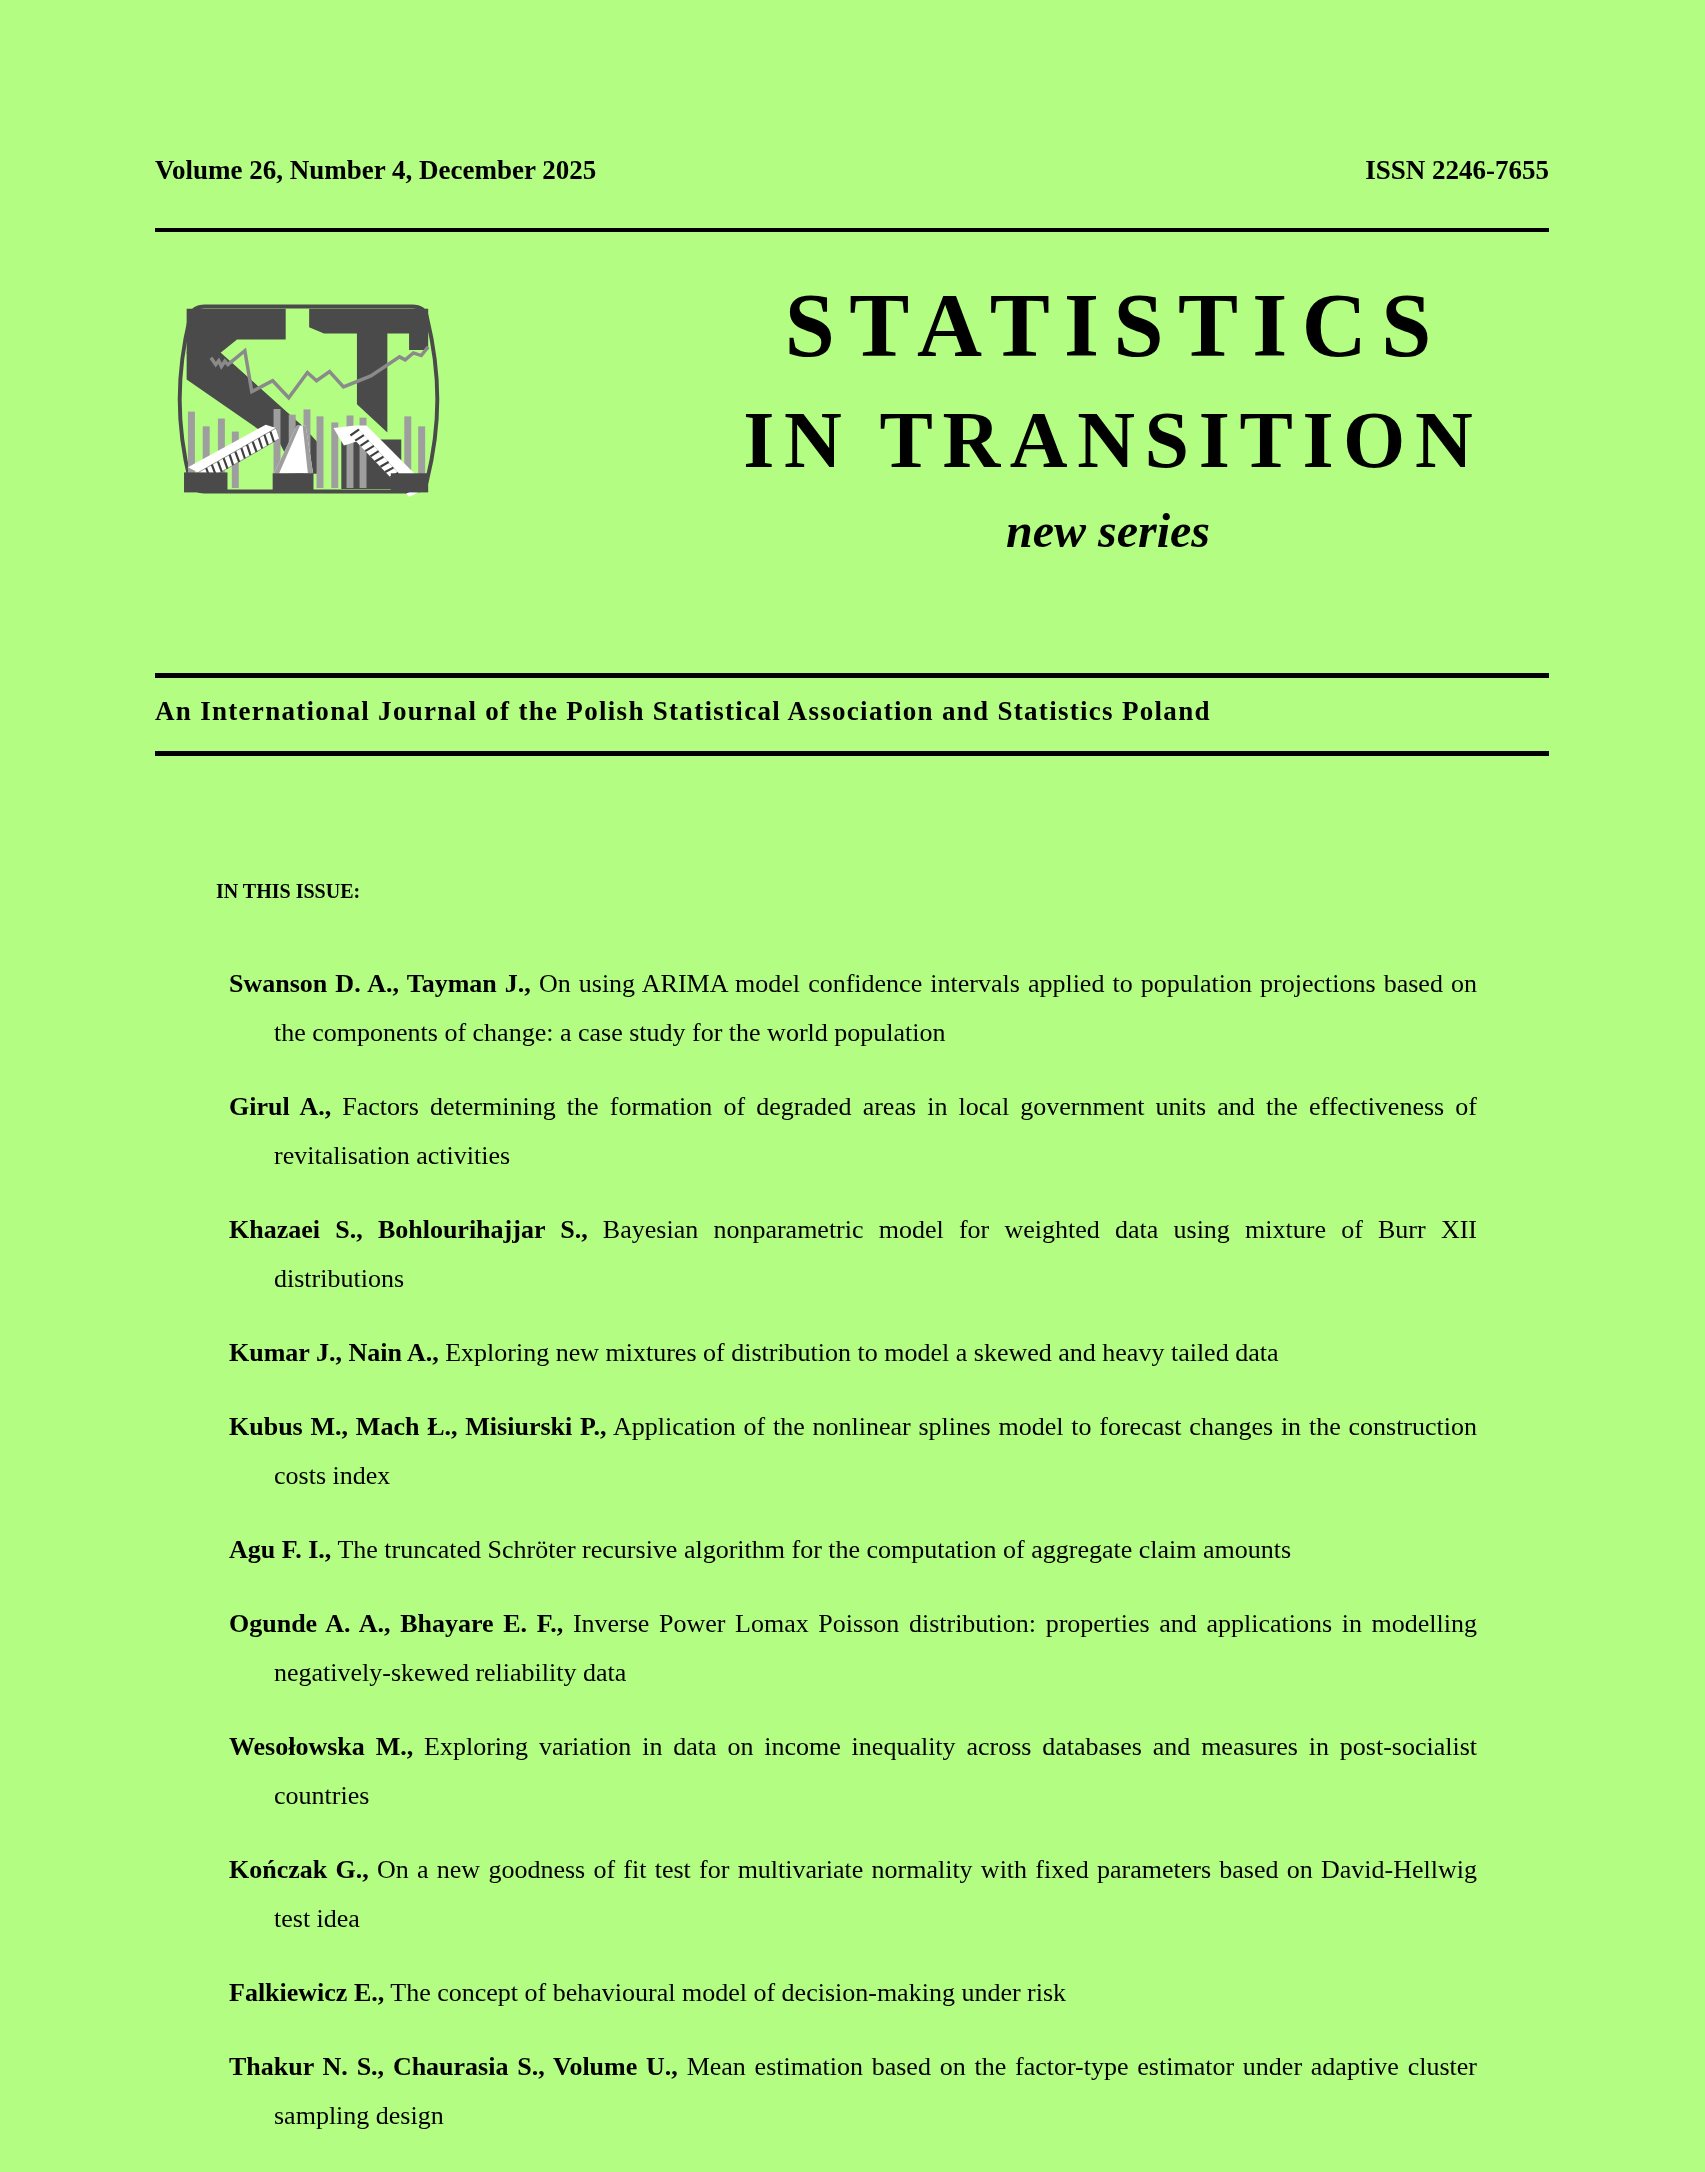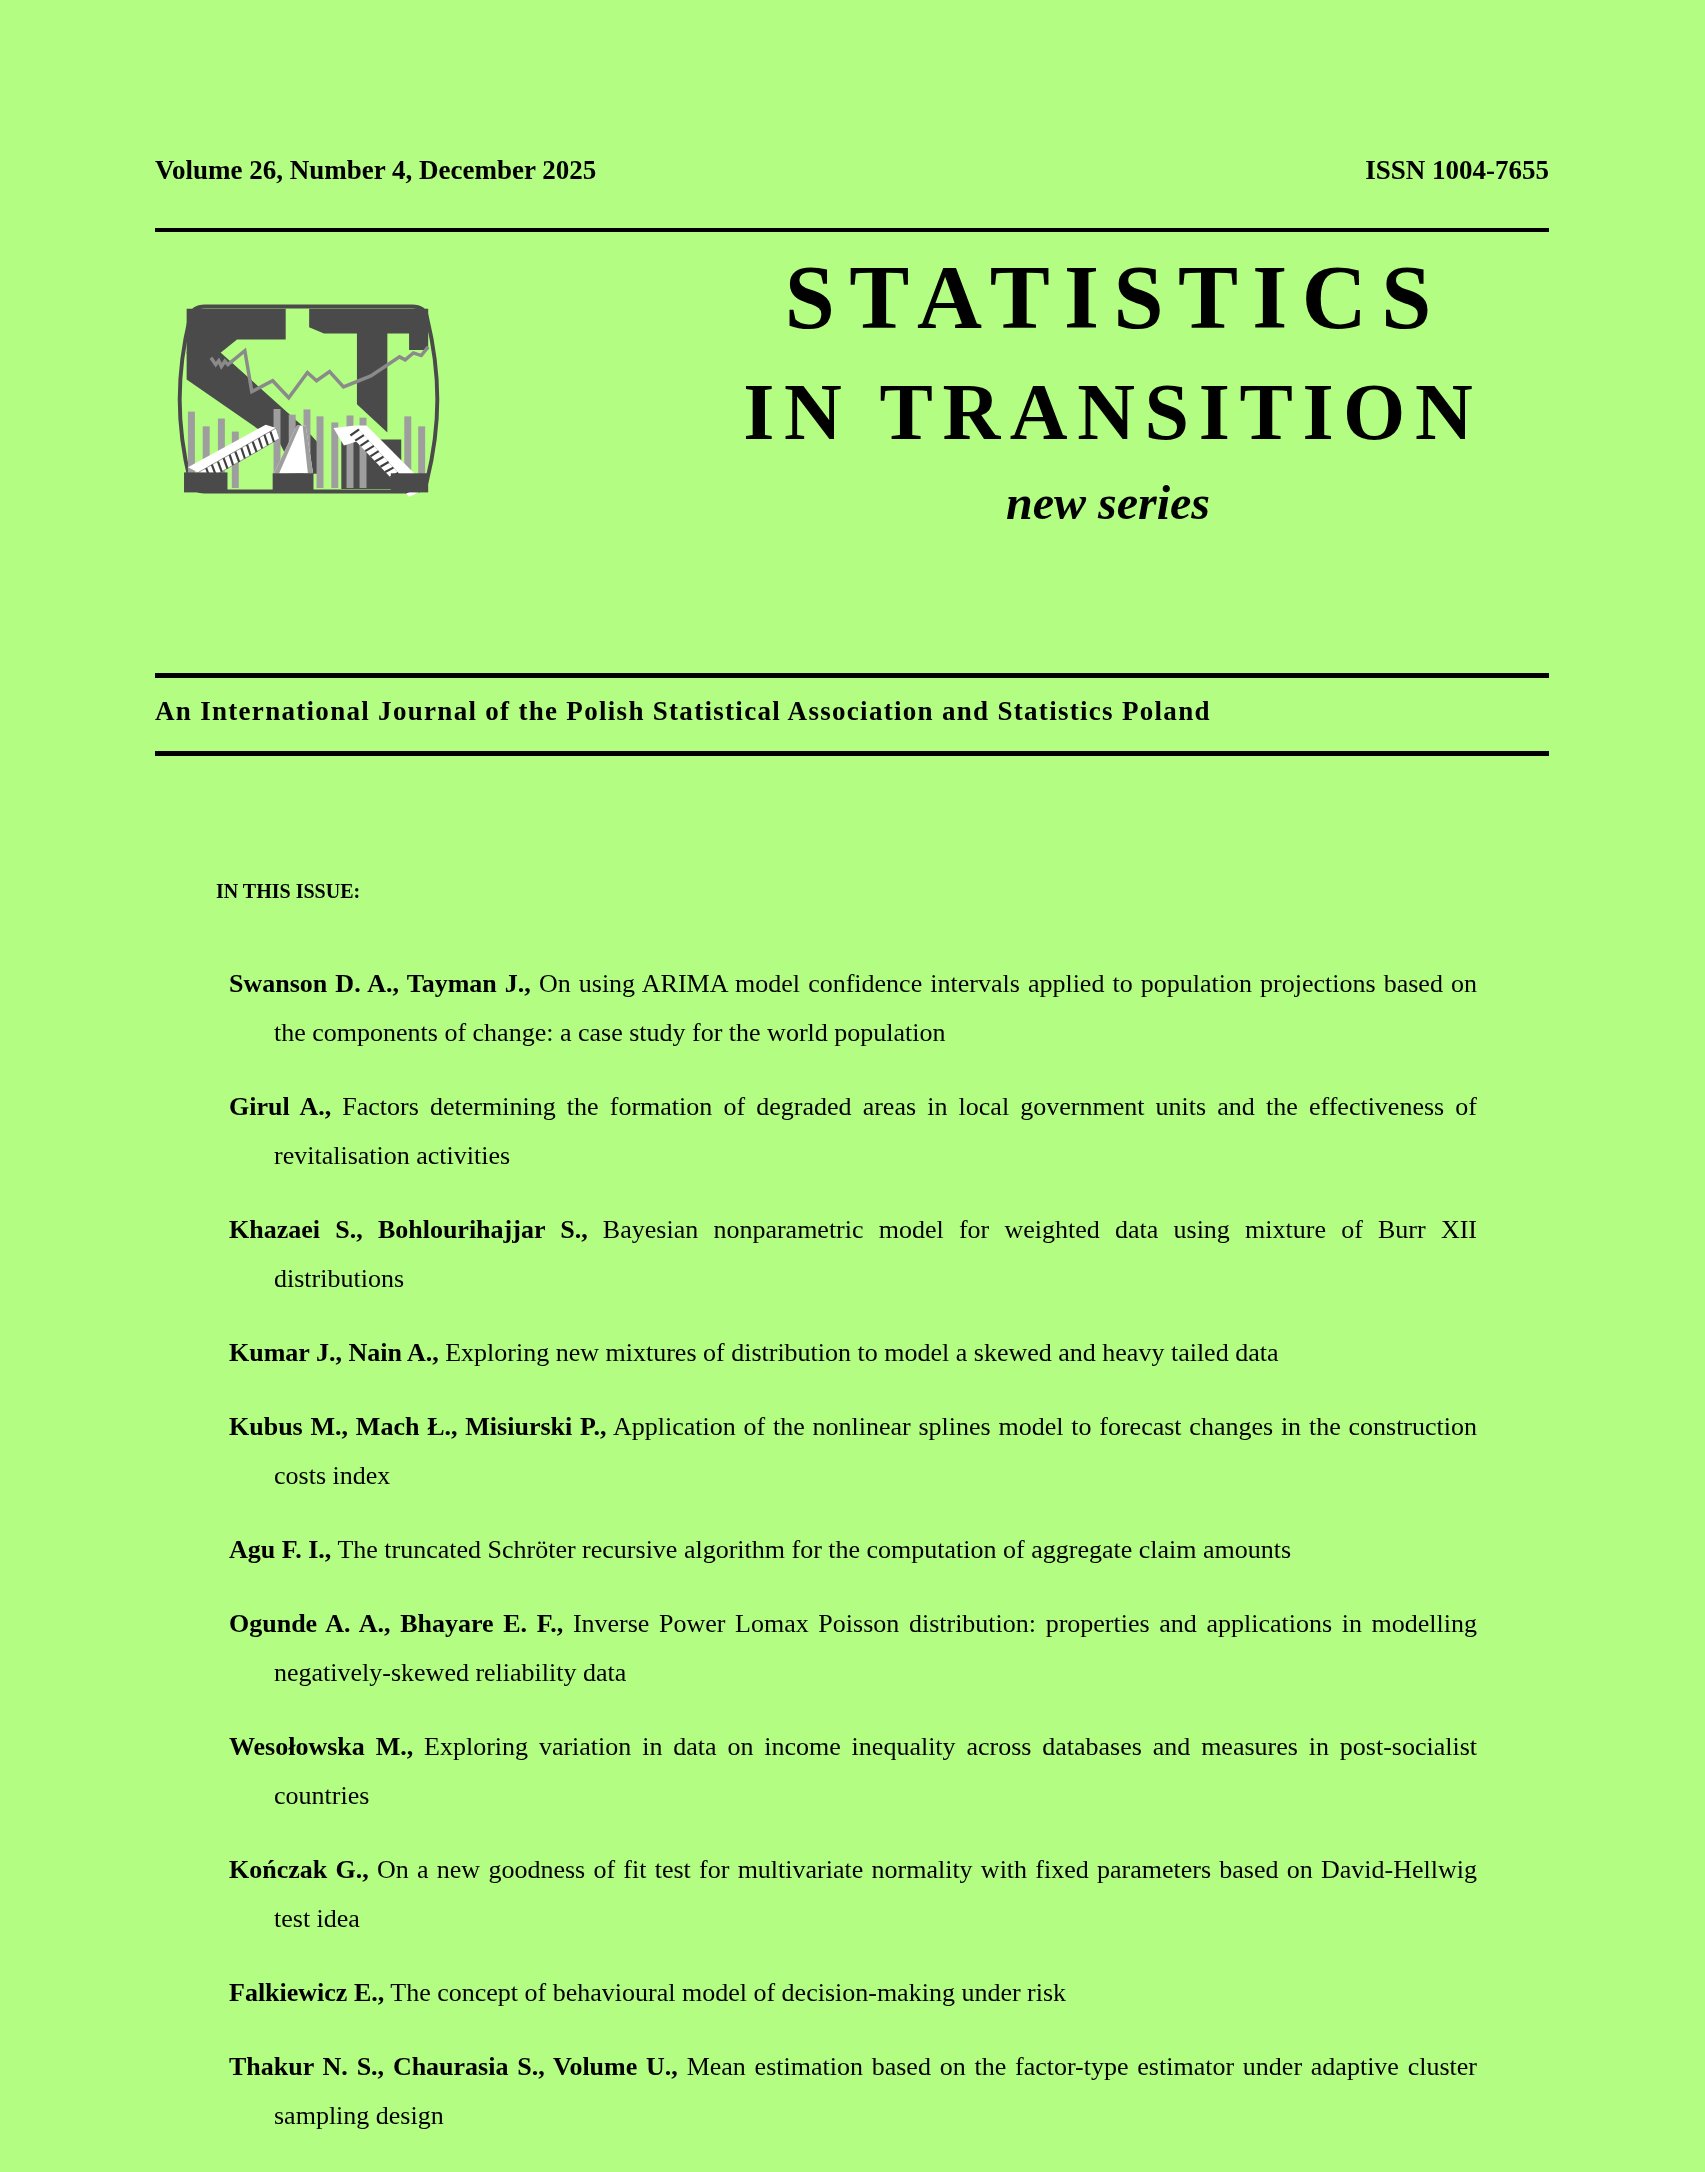--- a/index.html
+++ b/index.html
@@ -55,21 +55,21 @@
     position:absolute;
     left:510px;
     top:0;
     width:886px;
     text-align:center;
     font-weight:700;
   }
   .title-line1{
     font-size:90px;
     line-height:1;
-    padding-top:21px;
+    padding-top:49px;
     letter-spacing:0.16em;
     margin-right:-0.16em;
   }
   .title-line2{
     font-size:80px;
     line-height:1;
     margin-top:29px;
     letter-spacing:0.12em;
     margin-right:-0.12em;
   }
@@ -108,21 +108,21 @@
   }
   .article .authors{font-weight:700;}
 </style>
 </head>
 <body>
 
 <div class="page">
 
   <header class="masthead">
     <span>Volume 26, Number 4, December 2025</span>
-    <span>ISSN 1004-7655</span>
+    <span>ISSN 2246-7655</span>
   </header>
 
   <div class="rule rule-top"></div>
 
   <section class="brand-row">
 
     <div class="logo">
       <svg viewBox="0 0 633 450" xmlns="http://www.w3.org/2000/svg">
 
         <path d="M78,12 H555 C574,12 585,18 589,36 C605,102 613,162 613,226 C613,290 605,349 589,414 C585,432 574,438 555,438 H78 C59,438 48,432 44,414 C28,349 20,290 20,226 C20,162 28,102 44,36 C48,18 59,12 78,12 Z" fill="none" stroke="var(--logo-dark)" stroke-width="9"></path>

